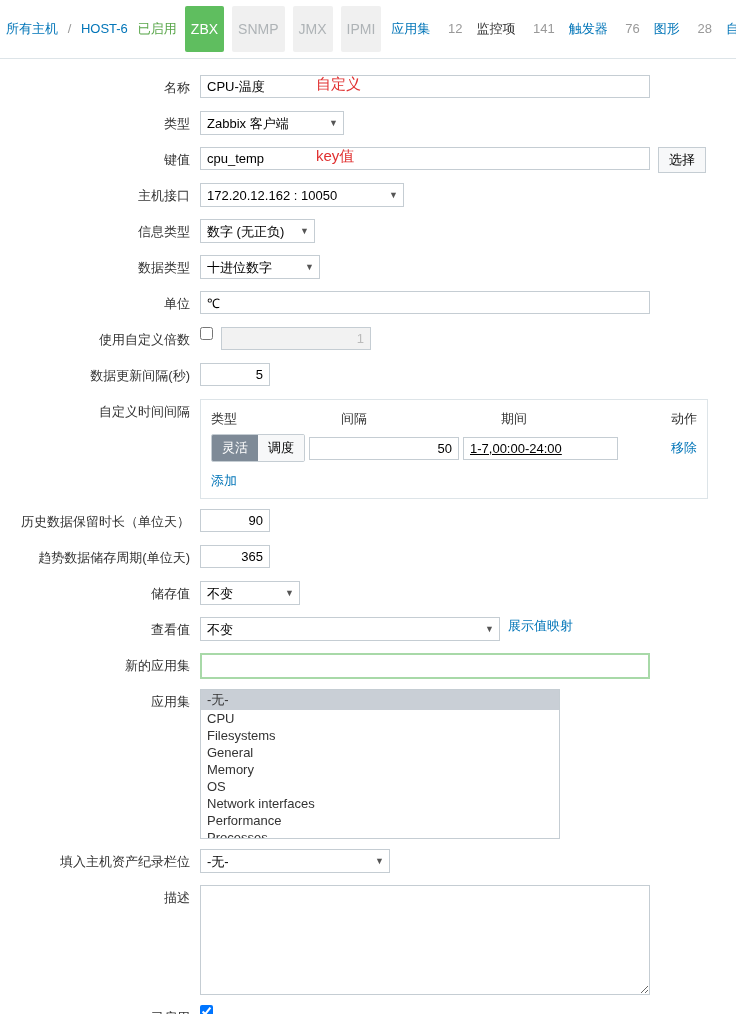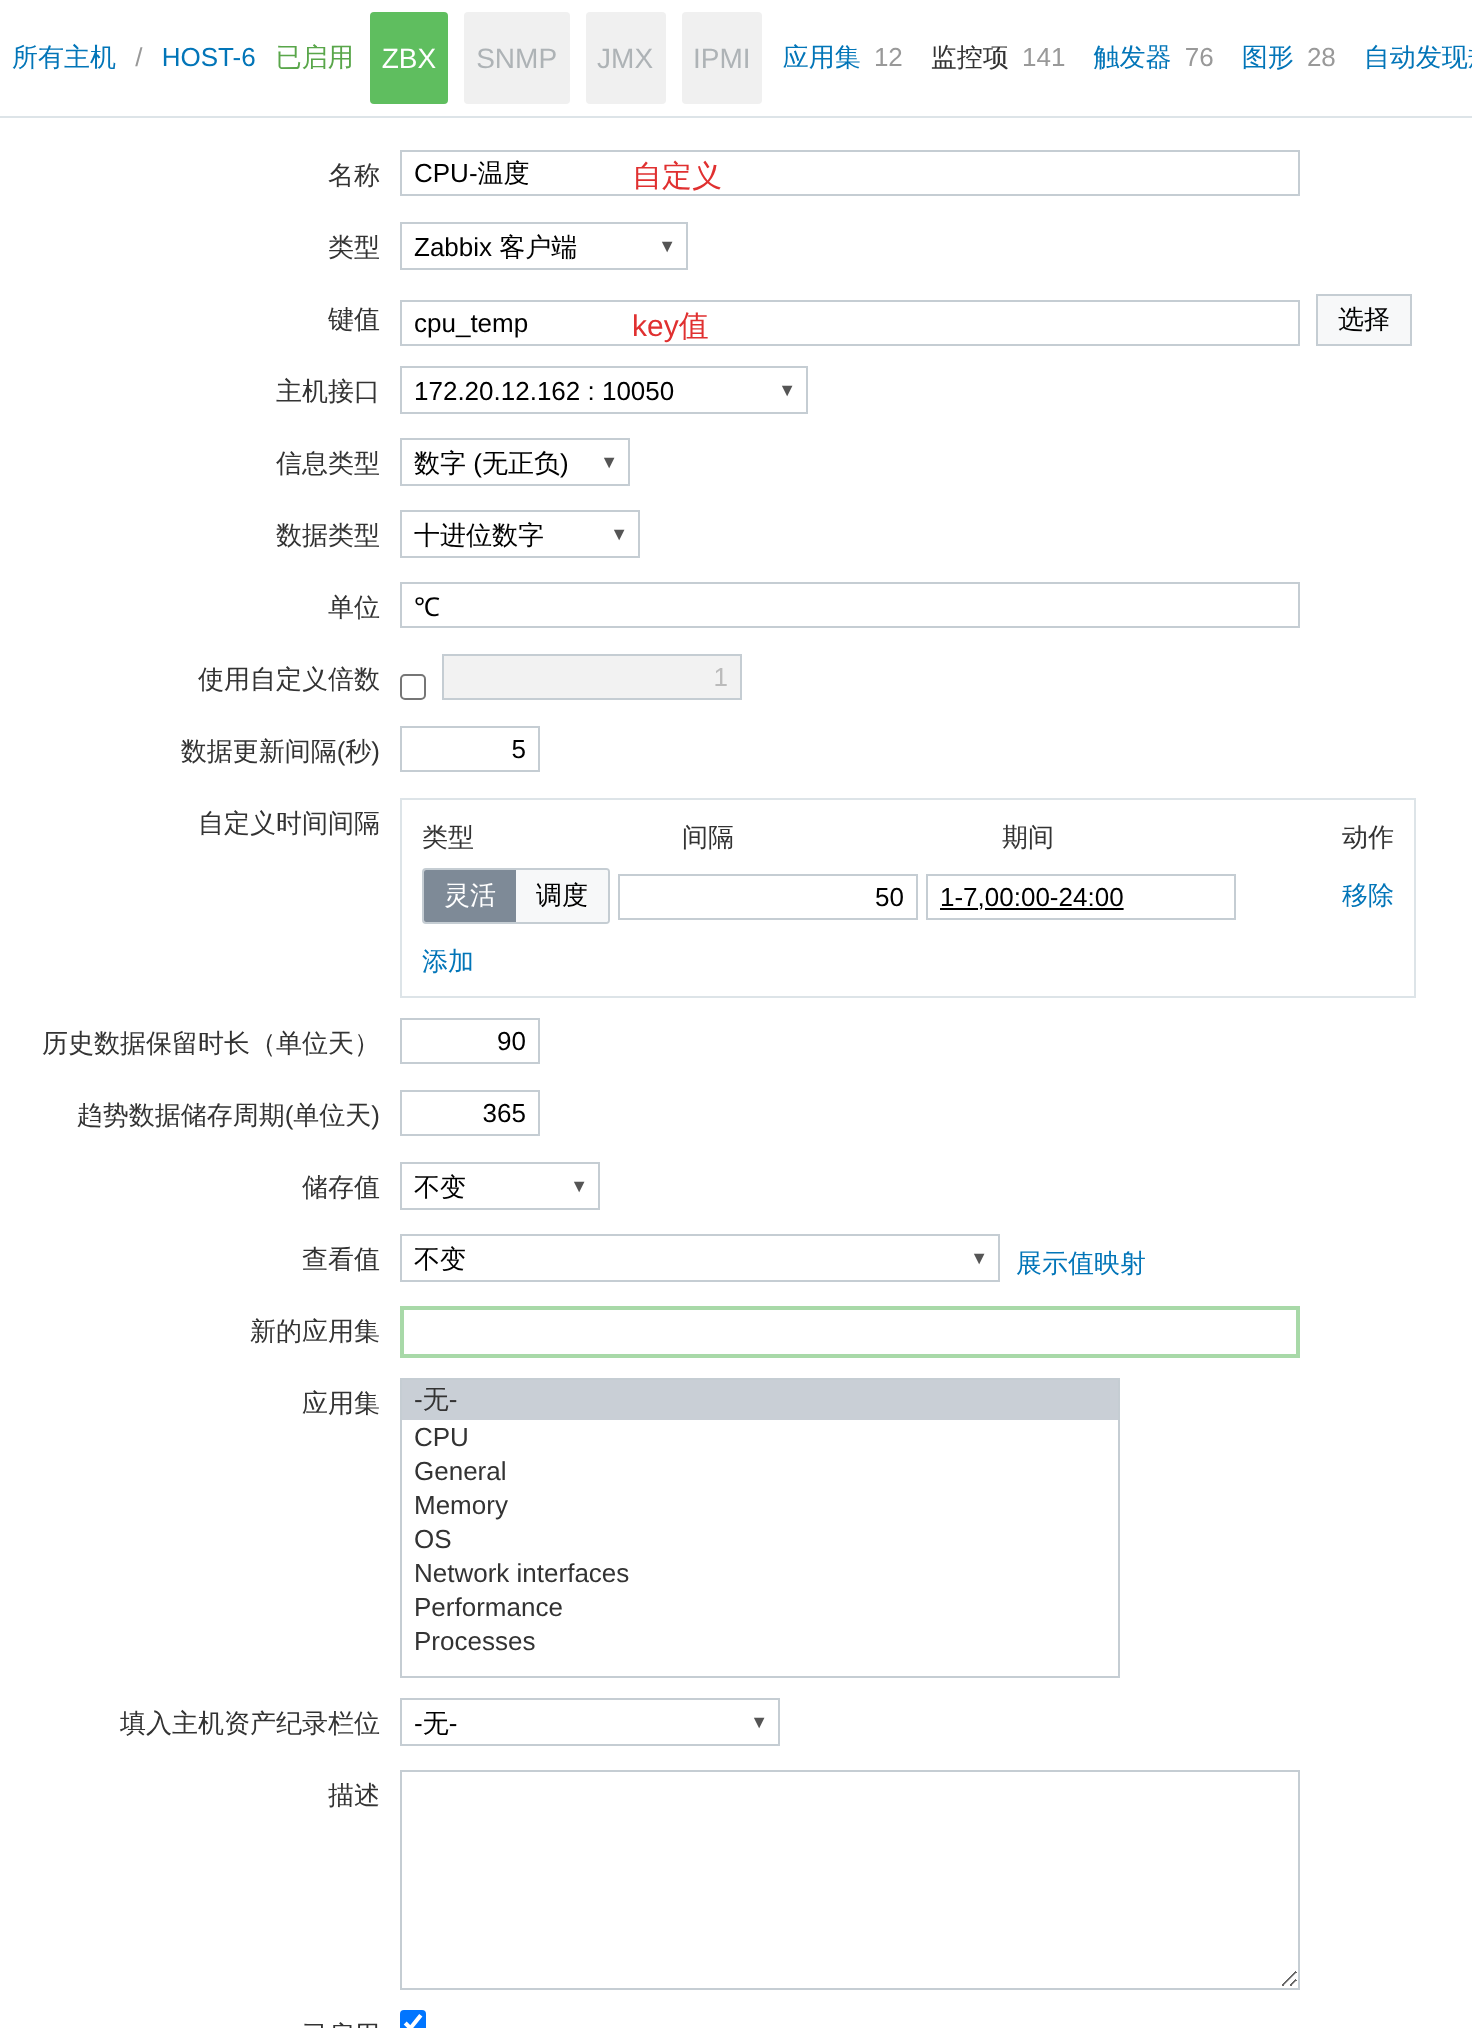--- a/index.html
+++ b/index.html
@@ -26,41 +26,41 @@
   display: inline-block;
   padding: 15px 6px;
   font-size: 14px;
   border-radius: 2px;
   margin-left: 8px;
 }
 .badge-green { background: #5fbe5f; color: #fff; }
 .badge-grey { background: #f0f0f0; color: #aeb3b6; }
 .tab-links { margin-left: 10px; display: flex; gap: 14px; }
 .tab-links .tab { color: #0275b8; cursor: pointer; }
-.tab-links .tab .count { color: #999; margin-left: 3px; }
+.tab-links .tab .count { color: #999; margin-left: 14px; }
 .tab-links .tab.active { color: #333; }
 
 .form { padding-top: 16px; }
 .row {
   display: flex;
   align-items: flex-start;
   margin-bottom: 10px;
   min-height: 26px;
 }
 .row .label {
   width: 200px;
   text-align: right;
   padding-right: 10px;
   padding-top: 4px;
   color: #333;
 }
 .row .field {
   flex: 1;
   display: flex;
-  align-items: flex-end;
+  align-items: flex-start;
   gap: 8px;
 }
 input[type="text"], textarea, select {
   border: 1px solid #c5cdd3;
   padding: 3px 6px;
   font-size: 13px;
   font-family: inherit;
   background: #fff;
 }
 input.num { width: 70px; text-align: right; }
@@ -303,20 +303,21 @@
         <input type="text" class="app-input" style="">
       </div>
   </div>
 
   <div class="row">
     <div class="label">应用集</div>
     <div class="field">
       <div class="multi" id="apps-multi">
           <div class="opt sel">-无-</div>
           <div class="opt">CPU</div>
+          <div class="opt">Filesystems</div>
           <div class="opt">General</div>
           <div class="opt">Memory</div>
           <div class="opt">OS</div>
           <div class="opt">Network interfaces</div>
           <div class="opt">Performance</div>
           <div class="opt">Processes</div>
         </div>
     </div>
   </div>
 

